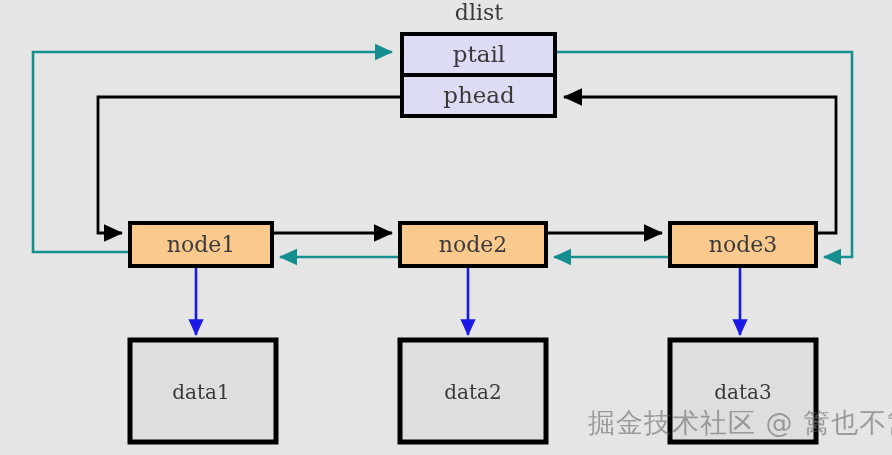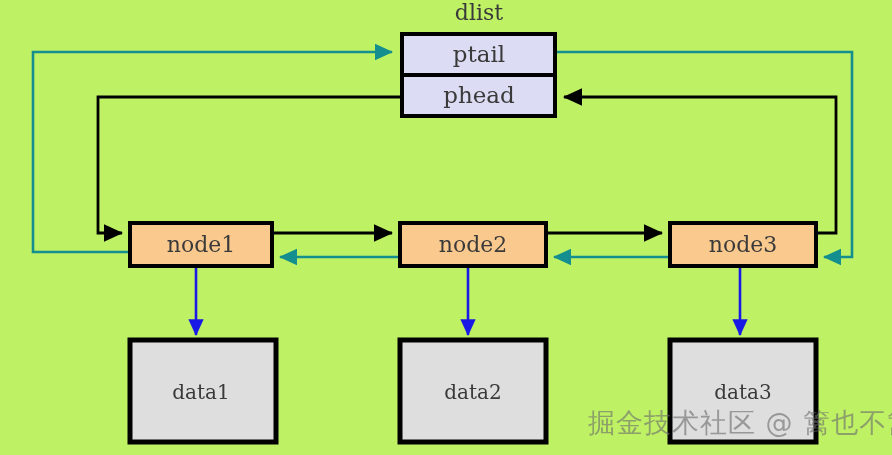--- a/index.html
+++ b/index.html
@@ -4,21 +4,21 @@
 <style>
   html, body {
     margin: 0;
     padding: 0;
     background: #ffffff;
   }
   #canvas {
     position: relative;
     width: 892px;
     height: 455px;
-    background: #bef264;
+    background: #e5e5e5;
     overflow: hidden;
     font-family: "DejaVu Serif", "Liberation Serif", serif;
   }
   svg.diagram {
     position: absolute;
     left: 0;
     top: 0;
     width: 892px;
     height: 455px;
   }

